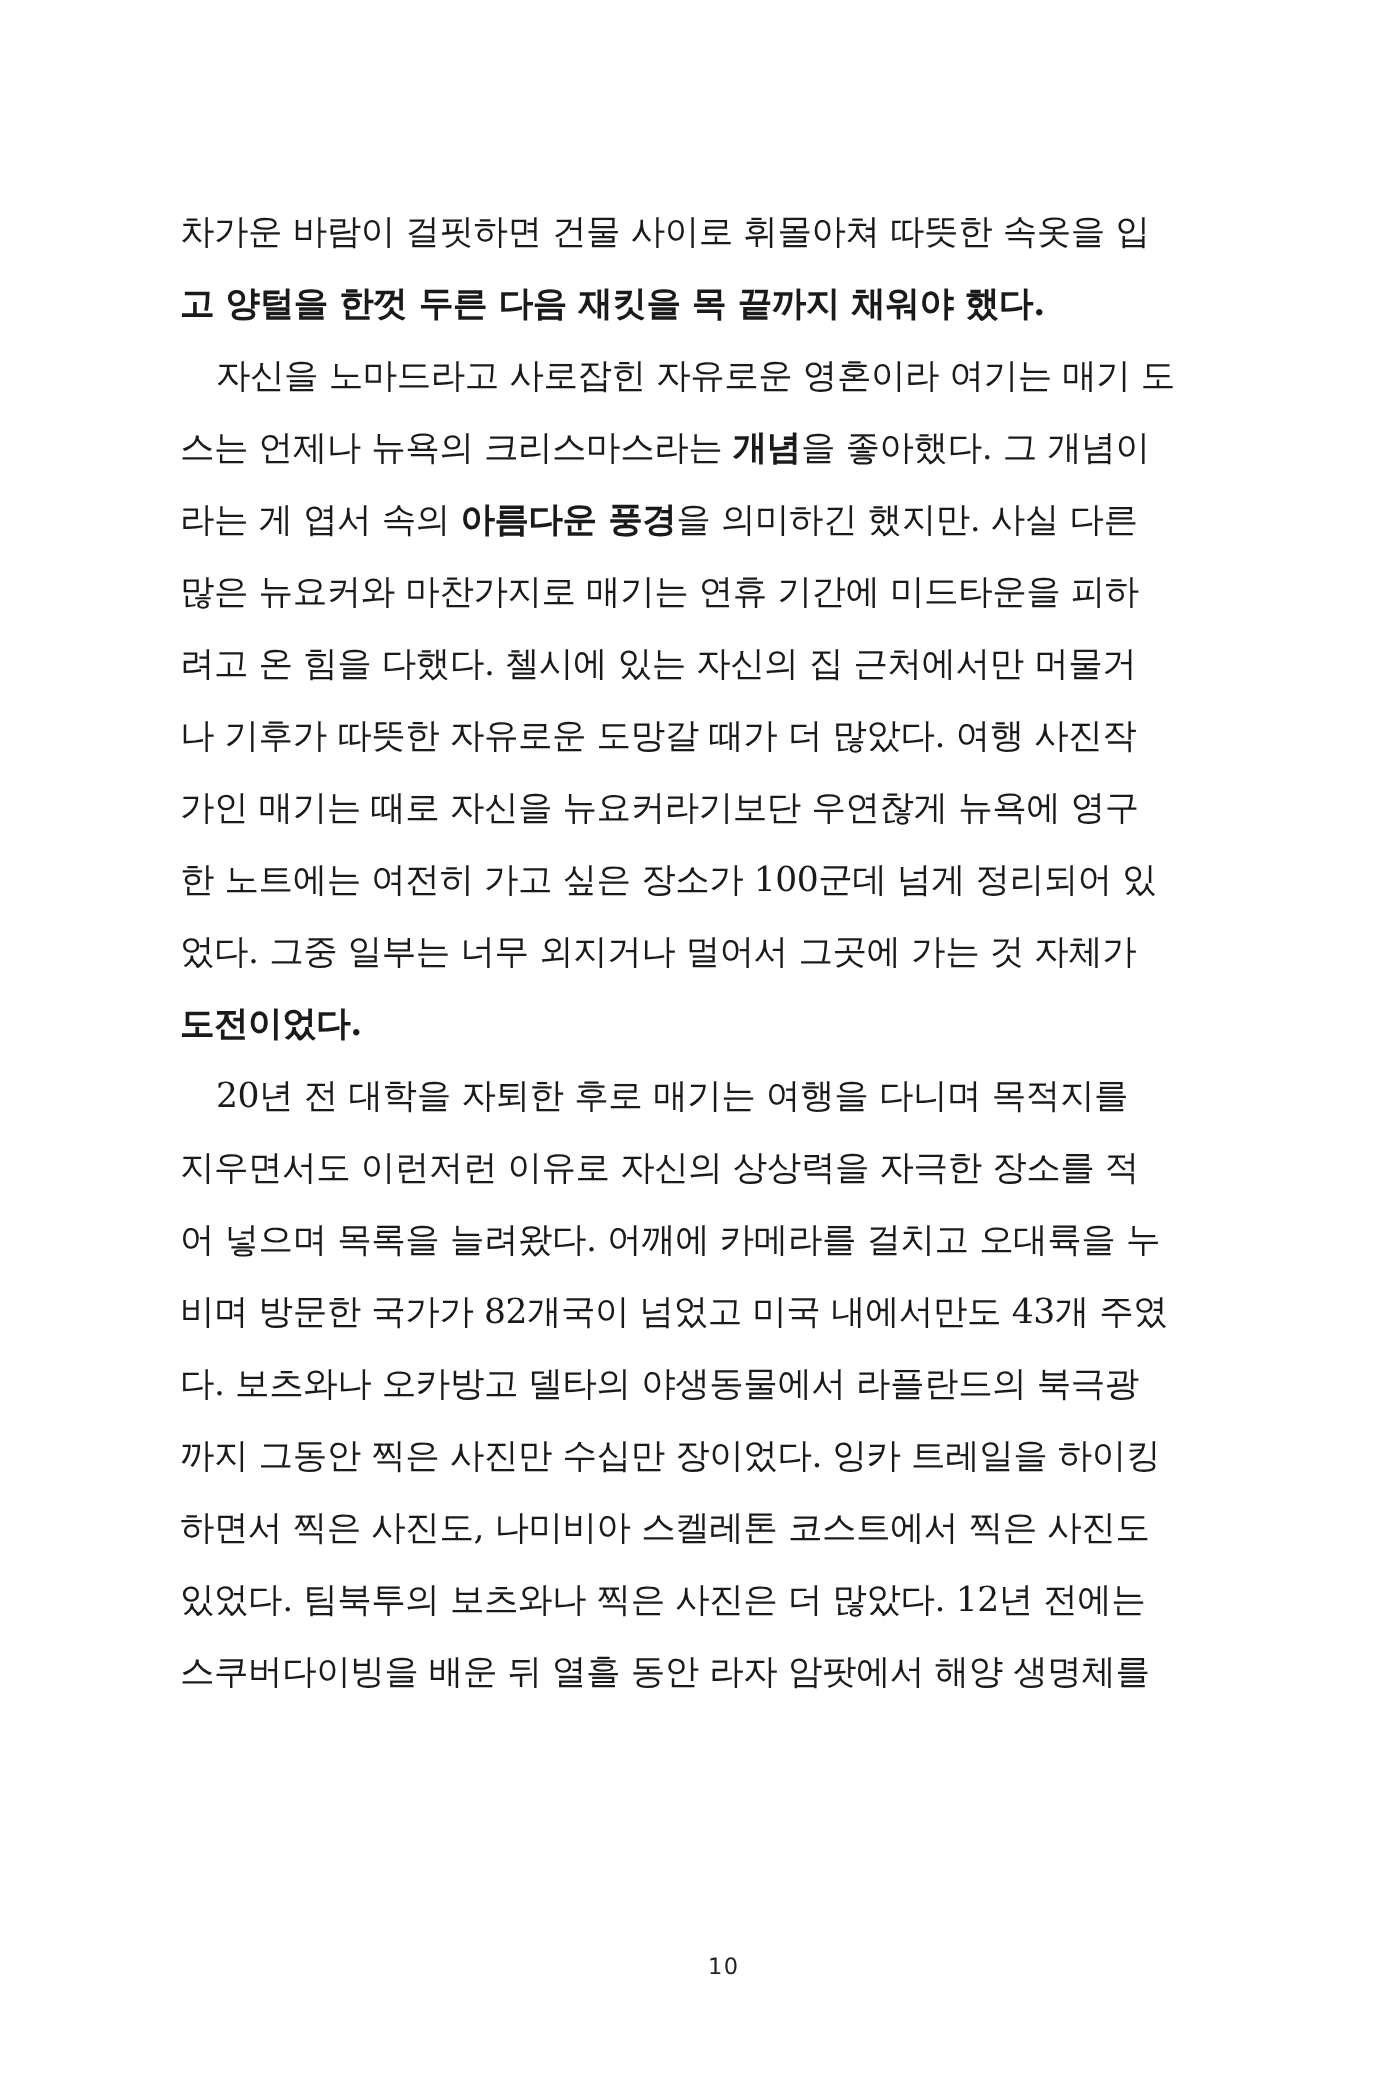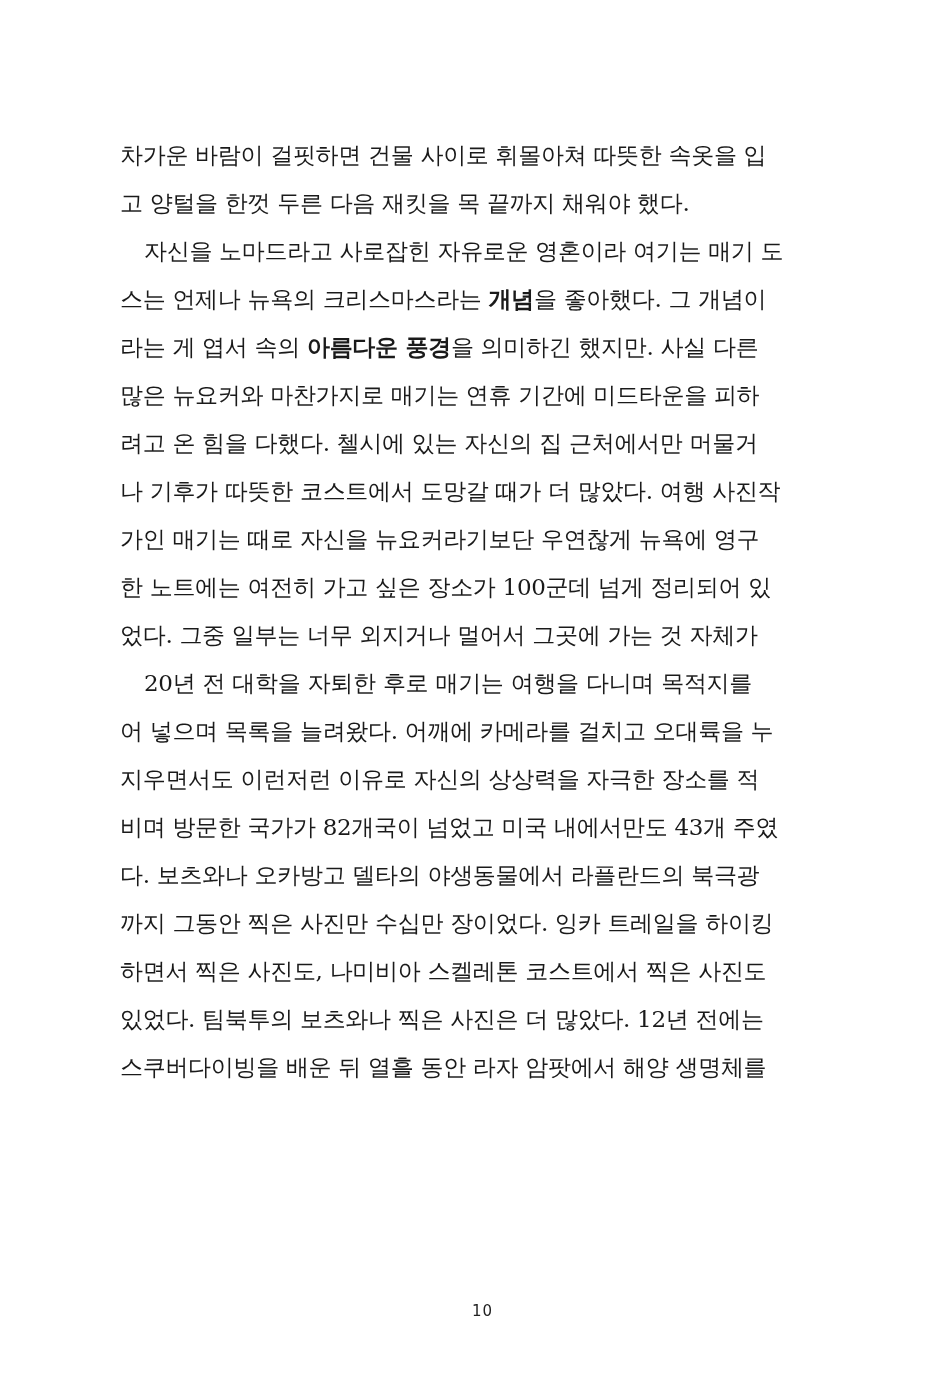--- a/index.html
+++ b/index.html
@@ -34,20 +34,21 @@
       height: 48px;
       line-height: 48px;
       font-size: 23px;
       white-space: nowrap;
       text-align: justify;
       text-align-last: justify;
       letter-spacing: -0.3px;
     }
     .line.last {
       text-align-last: left;
+      font-weight: bold;
     }
     .line.indent {
       padding-left: 24px;
     }
     .bold {
       font-weight: bold;
       font-family: "DejaVu Sans", "Liberation Sans", sans-serif;
       margin-top: 33px;
     }
     .page-number {
@@ -70,29 +71,30 @@
       <div>
         <span class="line"><span>차가운 바람이 걸핏하면 건물 사이로 휘몰아쳐 따뜻한 속옷을 입</span></span>
         <span class="line last"><span>고 양털을 한껏 두른 다음 재킷을 목 끝까지 채워야 했다.</span></span>
       </div>
       <div>
         <span class="line indent"><span>자신을 노마드라고 사로잡힌 자유로운 영혼이라 여기는 매기 도</span></span>
         <span class="line"><span>스는 언제나 뉴욕의 크리스마스라는 </span><span class="bold">개념</span><span>을 좋아했다. 그 개념이</span></span>
         <span class="line"><span>라는 게 엽서 속의 </span><span class="bold">아름다운 풍경</span><span>을 의미하긴 했지만. 사실 다른</span></span>
         <span class="line"><span>많은 뉴요커와 마찬가지로 매기는 연휴 기간에 미드타운을 피하</span></span>
         <span class="line"><span>려고 온 힘을 다했다. 첼시에 있는 자신의 집 근처에서만 머물거</span></span>
-        <span class="line"><span>나 기후가 따뜻한 코스트에서 도망갈 때가 더 많았다. 여행 사진작</span></span>
+        <span class="line"><span>나 기후가 따뜻한 자유로운 도망갈 때가 더 많았다. 여행 사진작</span></span>
         <span class="line"><span>가인 매기는 때로 자신을 뉴요커라기보단 우연찮게 뉴욕에 영구</span></span>
         <span class="line"><span>한 노트에는 여전히 가고 싶은 장소가 100군데 넘게 정리되어 있</span></span>
         <span class="line"><span>었다. 그중 일부는 너무 외지거나 멀어서 그곳에 가는 것 자체가</span></span>
+        <span class="line last"><span>도전이었다.</span></span>
       </div>
       <div>
         <span class="line indent"><span>20년 전 대학을 자퇴한 후로 매기는 여행을 다니며 목적지를</span></span>
+        <span class="line"><span>지우면서도 이런저런 이유로 자신의 상상력을 자극한 장소를 적</span></span>
         <span class="line"><span>어 넣으며 목록을 늘려왔다. 어깨에 카메라를 걸치고 오대륙을 누</span></span>
-        <span class="line"><span>지우면서도 이런저런 이유로 자신의 상상력을 자극한 장소를 적</span></span>
         <span class="line"><span>비며 방문한 국가가 82개국이 넘었고 미국 내에서만도 43개 주였</span></span>
         <span class="line"><span>다. 보츠와나 오카방고 델타의 야생동물에서 라플란드의 북극광</span></span>
         <span class="line"><span>까지 그동안 찍은 사진만 수십만 장이었다. 잉카 트레일을 하이킹</span></span>
         <span class="line"><span>하면서 찍은 사진도, 나미비아 스켈레톤 코스트에서 찍은 사진도</span></span>
         <span class="line"><span>있었다. 팀북투의 보츠와나 찍은 사진은 더 많았다. 12년 전에는</span></span>
         <span class="line"><span>스쿠버다이빙을 배운 뒤 열흘 동안 라자 암팟에서 해양 생명체를</span></span>
       </div>
     </div>
   <div class="page-number">10</div>
 </div>

